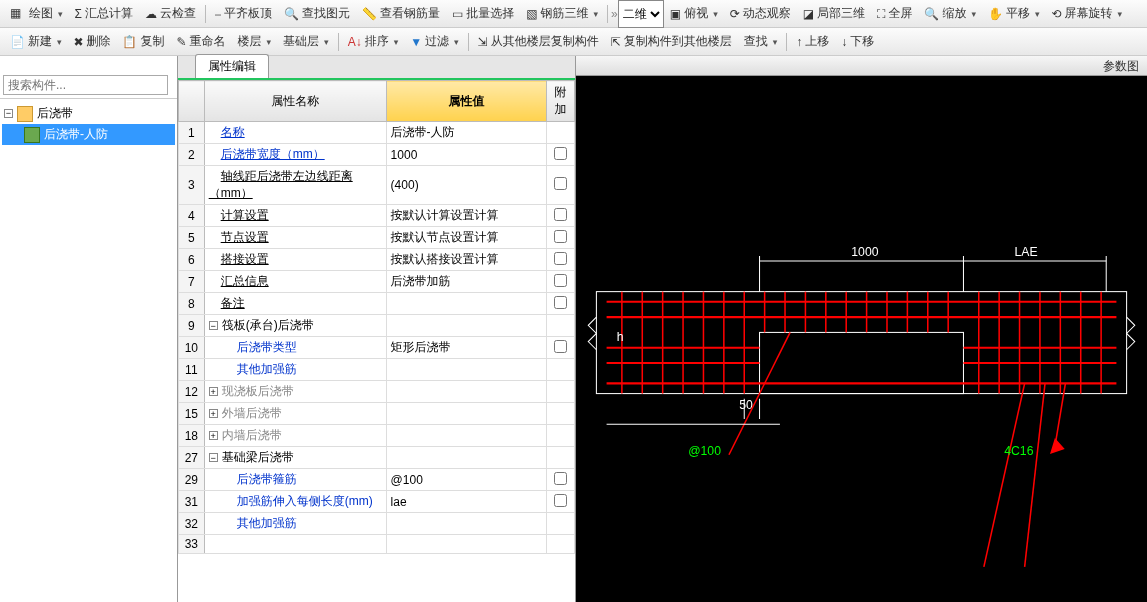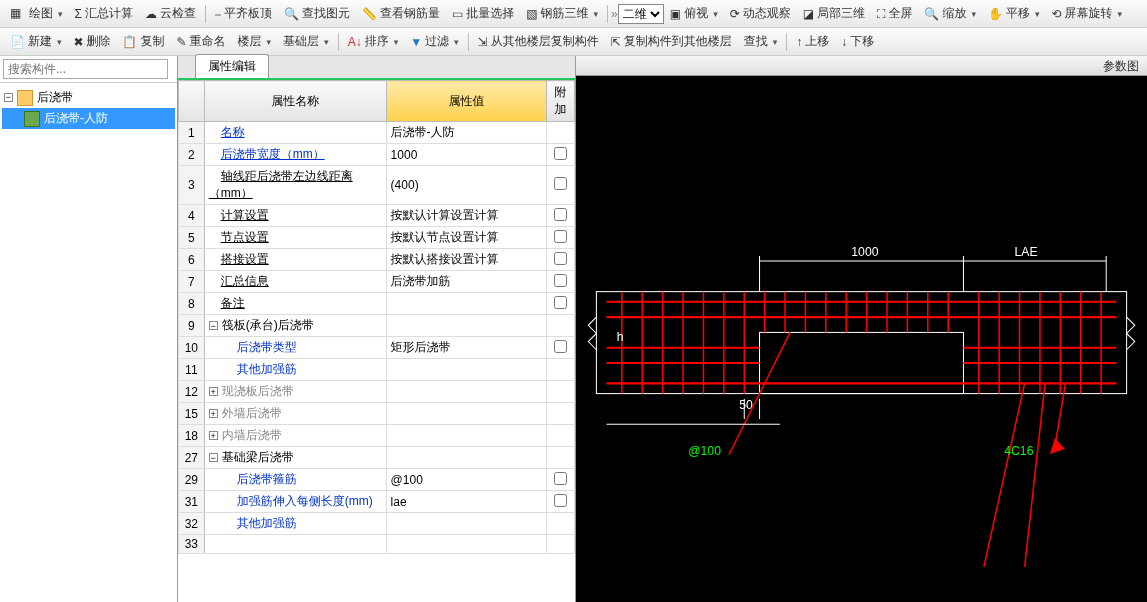--- a/index.html
+++ b/index.html
@@ -2,45 +2,45 @@
 <html><head>
 <meta charset="utf-8">
 <style>
 * { box-sizing: border-box; margin: 0; padding: 0; font-family: "Microsoft YaHei", SimSun, sans-serif; font-size: 12px; }
 body { background: #f0f0f0; width: 1147px; height: 602px; overflow: hidden; }
 
 .toolbar { height: 28px; background: linear-gradient(#fcfcfc,#e8e8e8); border-bottom: 1px solid #ccc; display: flex; align-items: center; padding: 0 4px; white-space: nowrap; }
 .toolbar .btn { display: inline-flex; align-items: center; padding: 2px 6px; color: #333; cursor: pointer; gap: 3px; }
 .toolbar .sep { width: 1px; height: 18px; background: #bbb; margin: 0 3px; }
 .toolbar .dd::after { content: "▾"; font-size: 9px; margin-left: 2px; color: #555; }
-.toolbar select { height: 20px; font-size: 12px; border: 1px solid #888; background: #fff; }
+.toolbar select { height: 28px; font-size: 12px; border: 1px solid #888; background: #fff; }
 .ico { display: inline-block; width: 16px; height: 16px; }
 
 .main { display: flex; height: calc(100% - 56px); }
 .left { width: 178px; border-right: 1px solid #999; background: #fff; display: flex; flex-direction: column; }
-.search { display: flex; border-bottom: 1px solid #ccc; padding: 3px; gap: 19px; }
+.search { display: flex; border-bottom: 1px solid #ccc; padding: 3px; gap: 19px; margin-top: 16px; }
 .search input { flex: 1; border: 1px solid #aaa; height: 20px; padding: 0 4px; }
 .search .go { width: 20px; height: 20px; border: 1px solid #aaa; display:flex;align-items:center;justify-content:center; color:#2b7cc7; cursor:pointer; }
 
 .tree { padding: 4px 2px; }
 .tree .node { display: flex; align-items: center; padding: 2px 2px; gap: 4px; }
 .tree .node.sel { background: #3399ff; color: #fff; }
 .tree .child { padding-left: 22px; }
 .tree .exp { width: 9px; height: 9px; border: 1px solid #888; display: inline-flex; align-items:center; justify-content:center; font-size:9px; line-height:1; }
 .tree .ico-folder { background: #ffcc66; border:1px solid #cc9933;}
 .tree .ico-item { background: #6aa84f; border:1px solid #38761d;}
 
 .center { width: 398px; display: flex; flex-direction: column; border-right: 1px solid #999; background: #fff; }
 .tabbar { height: 24px; background: #e6e6e6; display: flex; align-items: flex-end; border-bottom: 2px solid #22c55e; padding-left: 17px; }
 .tabbar .tab { background: #fff; border: 1px solid #999; border-bottom: none; padding: 3px 12px; border-radius: 3px 3px 0 0; }
 
 .grid { flex: 1; overflow: auto; }
 .grid table { border-collapse: collapse; width: 100%; }
 .grid th { background: linear-gradient(#fafafa,#e4e4e4); border: 1px solid #bbb; padding: 3px 4px; font-weight: normal; }
-.grid th.val { background: linear-gradient(#ffe9a6,#ffd24d); }
+.grid th.val { background: linear-gradient(#ffe9a6,#ffd24d); font-weight: bold; }
 .grid td { border: 1px solid #ddd; padding: 2px 4px; height: 18px; }
 .grid td.rownum { text-align: center; width: 24px; background: #f4f4f4; border-right: 1px solid #bbb; }
 .grid td.name { width: 170px; }
 .grid td.val { width: 150px; }
 .grid td.chk { width: 26px; text-align: center; }
 .grid .link { color: #0033cc; }
 .grid .gray { color: #888; }
 .grid .indent1 { padding-left: 28px; }
 .grid .indent0 { padding-left: 12px; text-decoration: underline; }
 .grid tr.sel td { background: #3399ff; color: #fff; }

